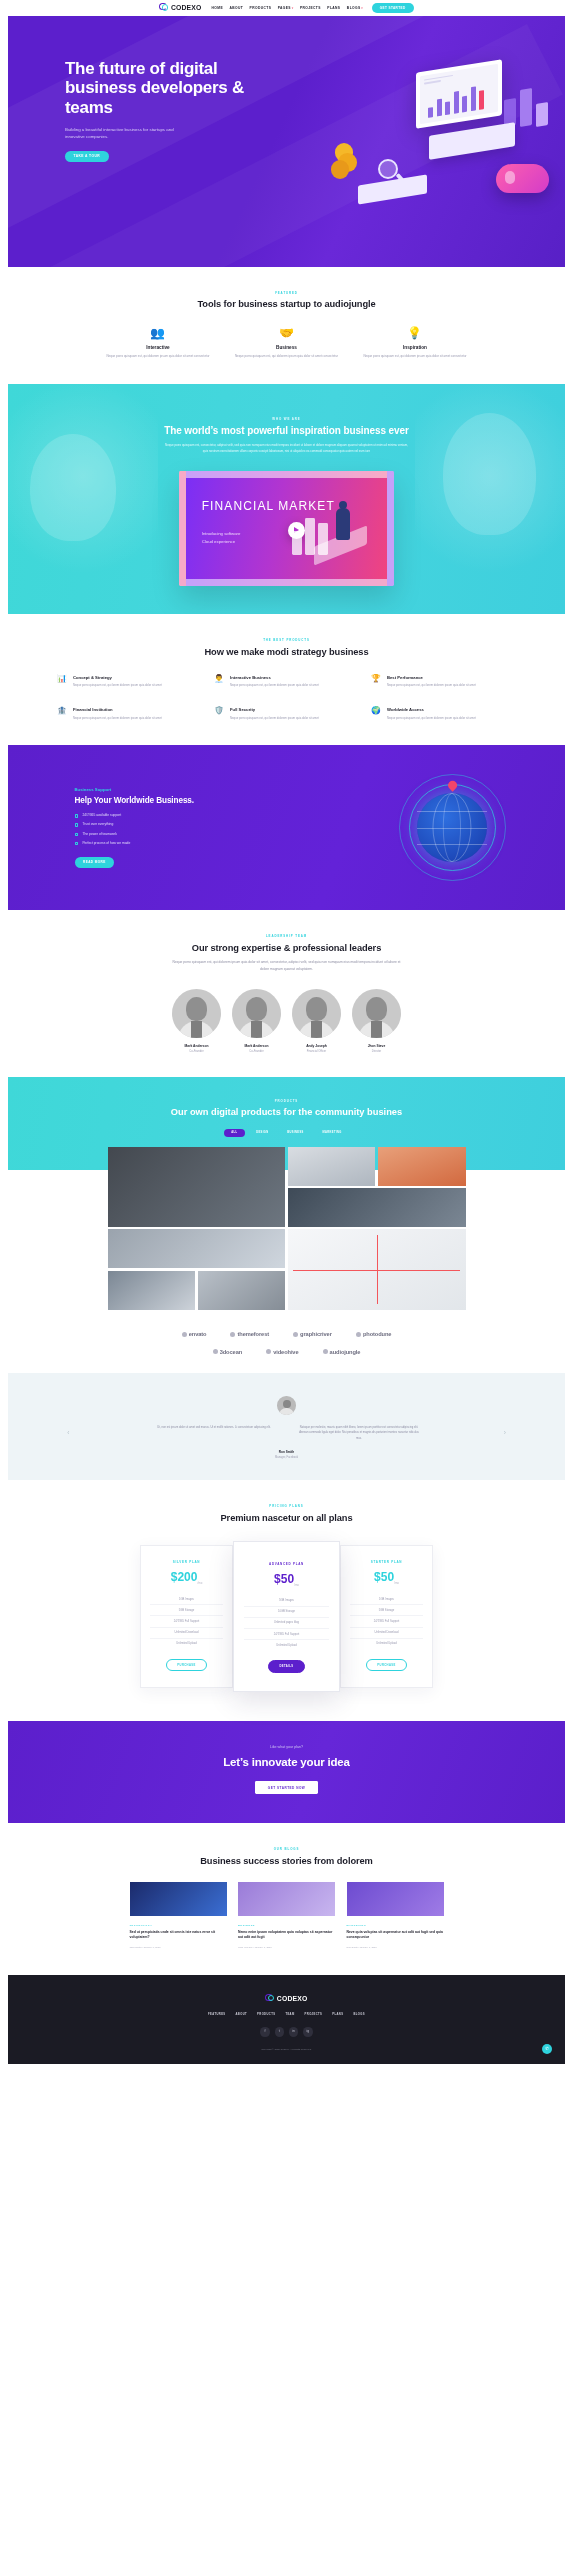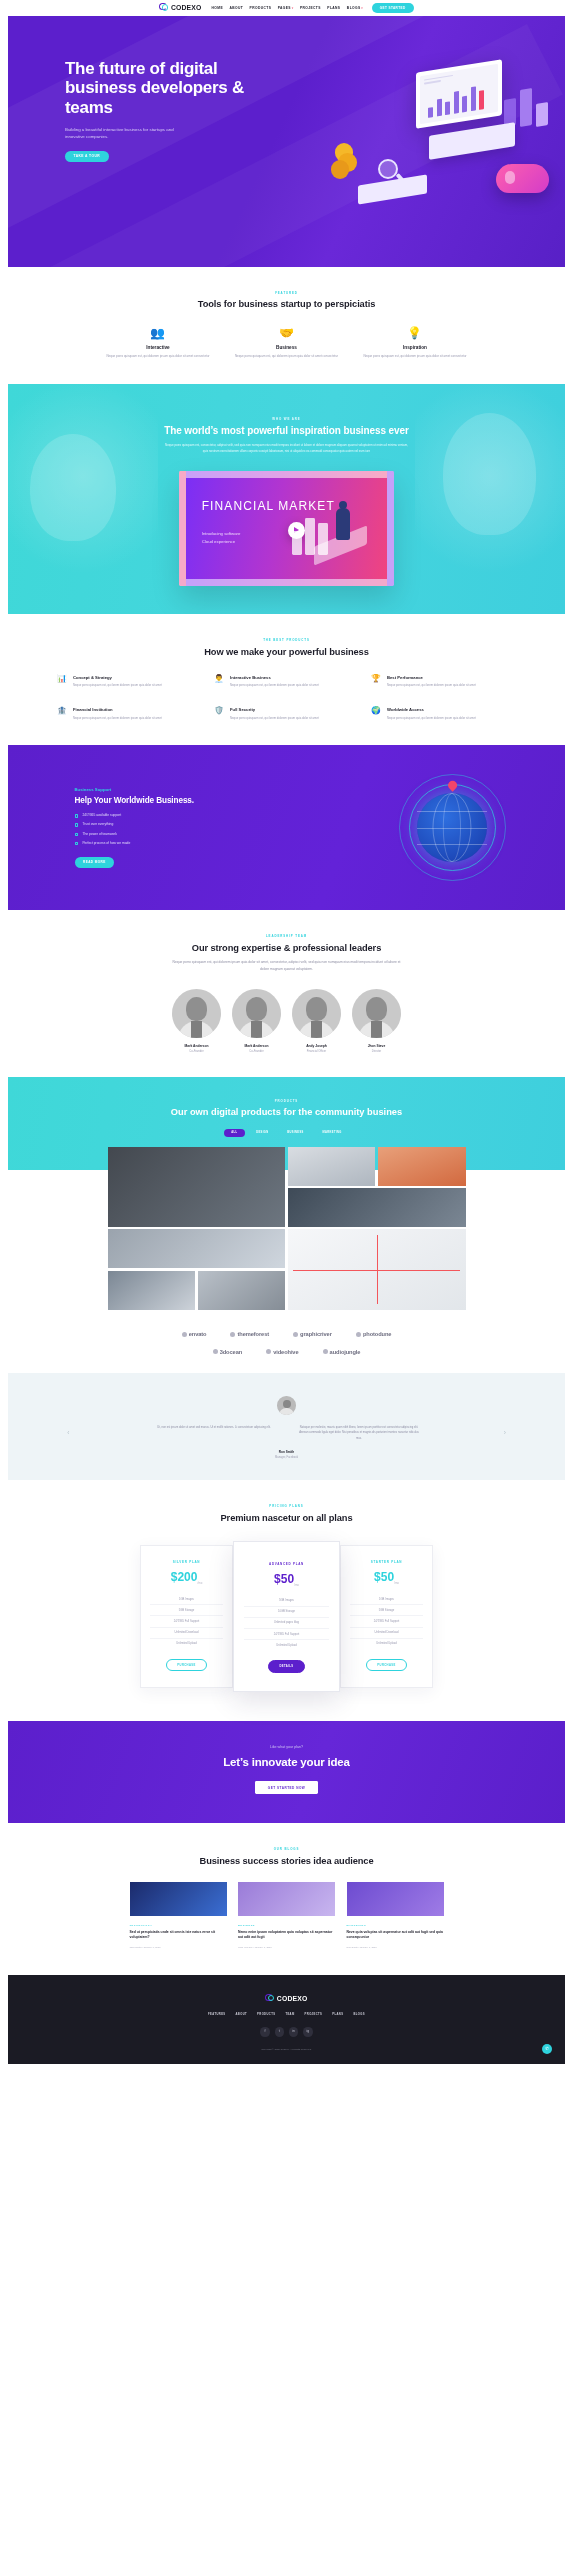--- a/index.html
+++ b/index.html
@@ -389,21 +389,21 @@
     <div class="hero-inner">
       <h1 class="hero-title">The future of digital business developers &amp; teams</h1>
       <p class="hero-sub">Building a beautiful interactive business for startups and innovative companies.</p>
       <button class="btn-tour">TAKE A TOUR</button>
     </div>
   </section>
 
   <section class="sec">
     <div class="container">
       <div class="eyebrow">FEATURED</div>
-      <h2 class="sec-title">Tools for business startup to perspiciatis</h2>
+      <h2 class="sec-title">Tools for business startup to audiojungle</h2>
       <div class="cards3">
         <div class="card3">
           <span class="emo">👥</span>
           <h3>Interactive</h3>
           <p>Neque porro quisquam est, qui dolorem ipsum quia dolor sit amet consectetur</p>
         </div>
         <div class="card3">
           <span class="emo">🤝</span>
           <h3>Business</h3>
           <p>Neque porro quisquam est, qui dolorem ipsum quia dolor sit amet consectetur</p>
@@ -437,21 +437,21 @@
         <div class="vplat"></div>
         <div class="vperson"></div>
       </div>
     </div>
     <div style="height:20px"></div>
   </section>
 
   <section class="sec">
     <div class="container">
       <div class="eyebrow">THE BEST PRODUCTS</div>
-      <h2 class="sec-title">How we make your powerful business</h2>
+      <h2 class="sec-title">How we make modi strategy business</h2>
       <div class="grid6">
         <div class="f6">
           <span class="emo">📊</span>
           <div>
               <h4>Concept &amp; Strategy</h4>
           <p>Neque porro quisquam est, qui lorem dolorem ipsum quia dolor sit amet</p>
             </div>
         </div>
         <div class="f6">
           <span class="emo">👨‍💼</span>
@@ -697,21 +697,21 @@
 
   <section class="cta">
     <div class="small">Like what your plan?</div>
     <h2>Let’s innovate your idea</h2>
     <button class="btn">GET STARTED NOW</button>
   </section>
 
   <section class="blog">
     <div class="container">
       <div class="eyebrow">OUR BLOGS</div>
-      <h2 class="sec-title">Business success stories idea audience</h2>
+      <h2 class="sec-title">Business success stories from dolorem</h2>
       <div class="posts">
         <div class="post">
           <div class="thumb p1"></div>
           <div class="cat">TECHNOLOGY</div>
           <div class="ptitle">Sed ut perspiciatis unde sit omnis iste natus error sit voluptatem?</div>
           <div class="pmeta">Jhon Smith | January 1, 2020</div>
         </div>
         <div class="post">
           <div class="thumb p2"></div>
           <div class="cat">BUSINESS</div>

